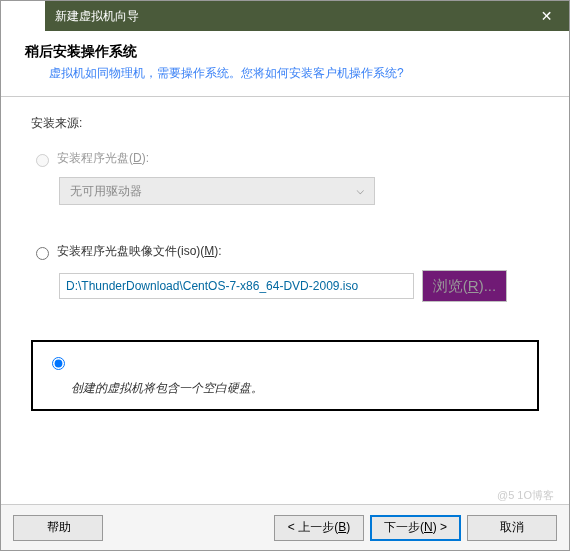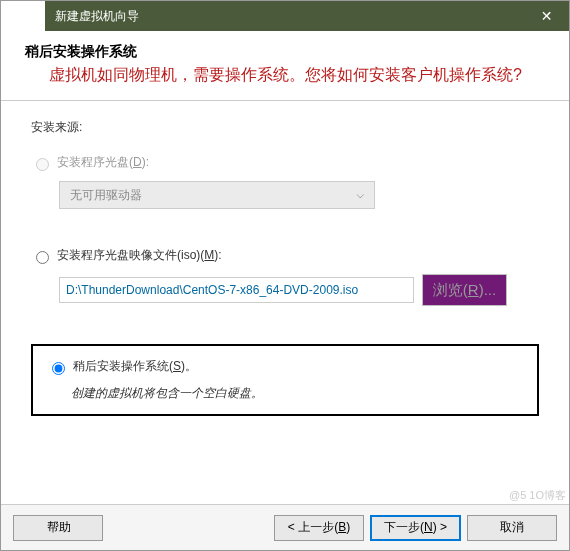--- a/index.html
+++ b/index.html
@@ -2,21 +2,21 @@
 <html><head>
   <meta charset="utf-8">
   <style>
     * { box-sizing: border-box; font-family: "Microsoft YaHei", "Segoe UI", sans-serif; }
     body { margin: 0; padding: 0; background: #f0f0f0; width: 570px; height: 551px; overflow: hidden; }
     .window { width: 570px; height: 551px; background: #fff; border: 1px solid #999; display: flex; flex-direction: column; }
     .titlebar { background: #4a5a3a; color: #fff; height: 30px; display: flex; align-items: center; justify-content: space-between; padding-left: 10px; font-size: 12px; margin-left: 44px; }
     .close-btn { width: 45px; height: 30px; display: flex; align-items: center; justify-content: center; font-size: 14px; }
     .header { padding: 12px 24px 14px 24px; border-bottom: 1px solid #ccc; }
     .header-title { font-size: 14px; font-weight: bold; color: #000; margin-bottom: 4px; }
-    .header-desc { font-size: 16px; color: #b91c1c; padding-left: 24px; }
+    .header-desc { font-size: 12px; color: #3b82f6; padding-left: 24px; }
     .content { flex: 1; padding: 18px 30px; font-size: 12px; color: #333; }
     .section-label { margin-bottom: 18px; }
     .radio-group { margin-bottom: 24px; }
     .radio-row { display: flex; align-items: center; margin-bottom: 10px; }
     .radio-row input[type="radio"] { margin-right: 8px; width: 13px; height: 13px; }
     .radio-label { color: #333; }
     .radio-label.disabled { color: #999; }
     .sub-control { margin-left: 28px; margin-top: 6px; display: flex; gap: 8px; align-items: center; }
     .dropdown { width: 316px; height: 28px; background: #e8e8e8; border: 1px solid #ccc; display: flex; align-items: center; justify-content: space-between; padding: 0 10px; color: #888; font-size: 12px; }
     .dropdown.disabled { background: #ebebeb; color: #8a8a8a; }
@@ -26,21 +26,21 @@
     .browse-btn { width: 85px; height: 32px; background: #701a75; border: 1px solid #c0c0c0; color: #888; font-size: 15px; }
     .browse-btn:disabled { color: #999; }
     .highlight-box { border: 2px solid #000; padding: 12px 14px; margin-top: 4px; }
     .highlight-box .radio-row { margin-bottom: 10px; }
     .highlight-desc { margin-left: 24px; color: #333; font-style: italic; }
     .footer { height: 46px; border-top: 1px solid #ccc; display: flex; align-items: center; padding: 0 12px; gap: 0; background: #f5f5f5; }
     .footer-spacer { flex: 1; }
     .footer-btn { height: 26px; min-width: 90px; background: #e8e8e8; border: 1px solid #999; font-size: 12px; padding: 0 12px; margin-left: 6px; }
     .footer-btn.help { margin-left: 0; padding-left: 14px; }
     .footer-btn.primary { border: 2px solid #0078d7; }
-    .watermark { position: absolute; right: 4px; bottom: 48px; font-size: 11px; color: #ccc; }
+    .watermark { position: absolute; right: 16px; bottom: 48px; font-size: 11px; color: #ccc; }
     u { text-decoration: underline; }
   </style>
 </head>
 <body>
 
 <div class="window">
   <div class="titlebar">
     <span>新建虚拟机向导</span>
     <div class="close-btn">
       <span>✕</span>
@@ -81,23 +81,20 @@
         <input class="text-input" type="text" disabled="" value="D:\ThunderDownload\CentOS-7-x86_64-DVD-2009.iso" style="">
         <button class="browse-btn" disabled="">
           <span>浏览(</span><u>R</u><span>)...</span>
         </button>
       </div>
     </div>
 
     <div class="highlight-box" style="margin-top:38px">
       <div class="radio-row">
         <input type="radio" name="src" checked="" style="">
-        <span class="radio-label">
-          <span>稍后安装操作系统(</span><u>S</u><span>)。</span>
-        </span>
       </div>
       <div class="highlight-desc">创建的虚拟机将包含一个空白硬盘。</div>
     </div>
   </div>
 
   <div class="footer">
     <button class="footer-btn help">帮助</button>
     <div class="footer-spacer"></div>
     <button class="footer-btn">
       <span>&lt; 上一步(</span><u>B</u><span>)</span>

